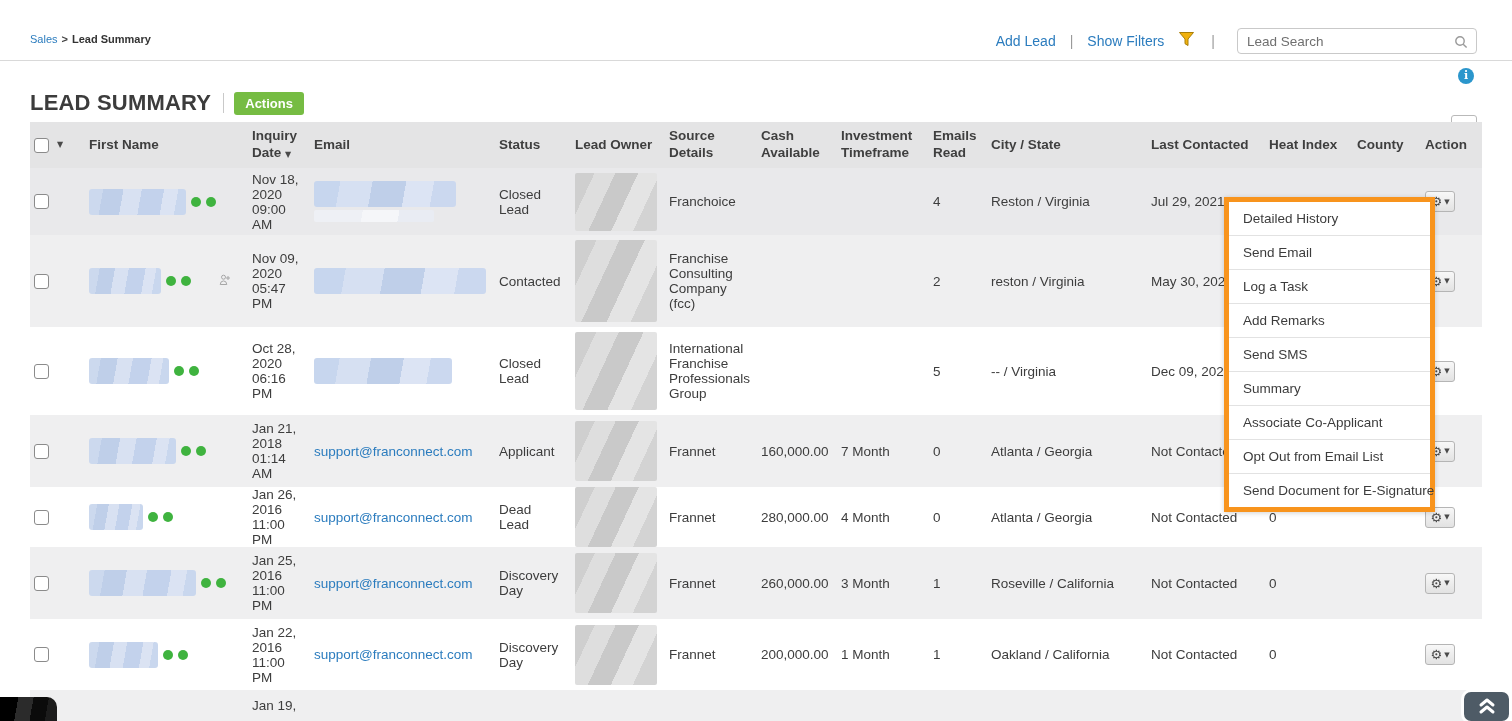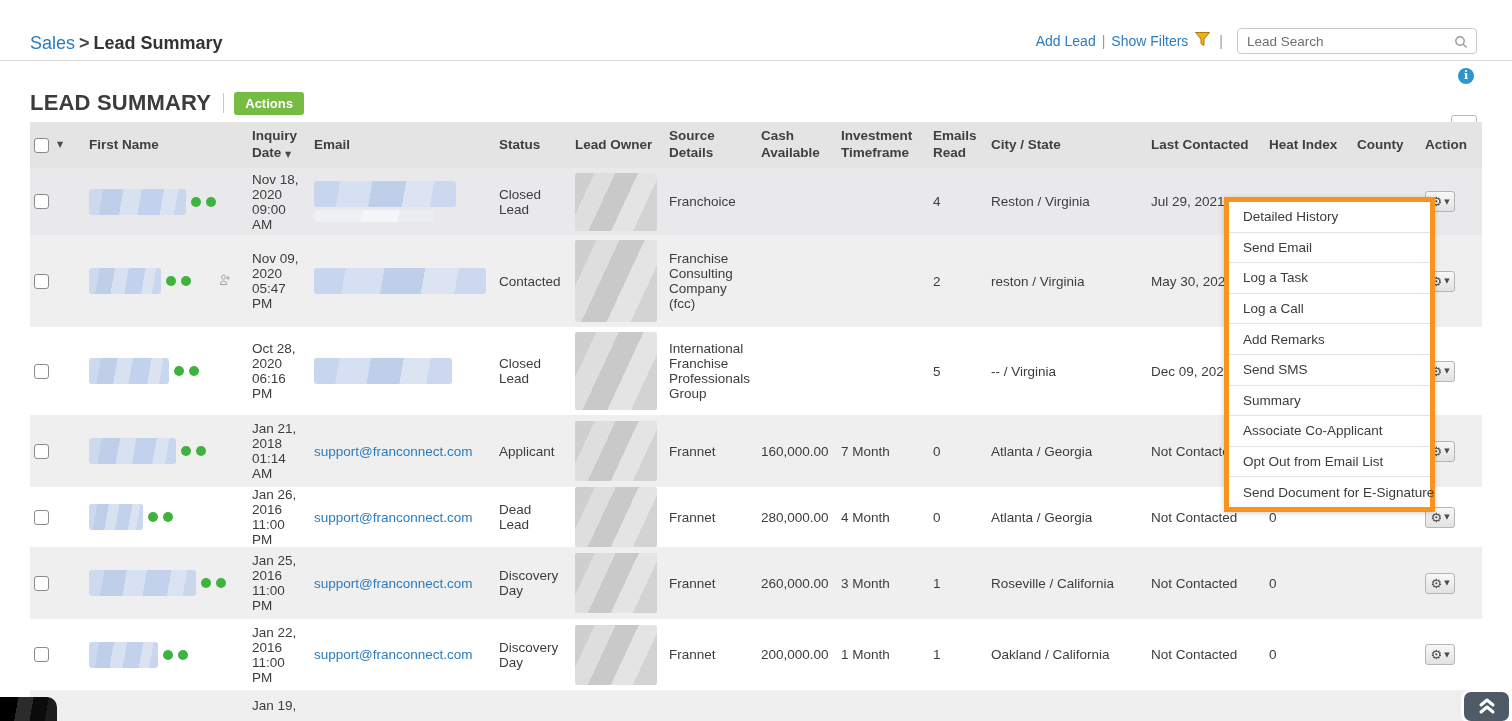--- a/index.html
+++ b/index.html
@@ -6,25 +6,25 @@
   html,body { background:#fff; }
   .screen {
     position:relative; width:1512px; height:721px; overflow:hidden;
     background:#fff; font-family:"Liberation Sans", sans-serif; color:#3d3d3d;
   }
   .abs { position:absolute; }
   a.lnk { color:#2b7cbe; text-decoration:none; cursor:pointer; }
   .sep { color:#9a9a9a; padding:0 6px; }
 
   
-  .breadcrumb { top:33px; left:30px; font-size:18px; }
+  .breadcrumb { top:33px; left:30px; font-size:11px; }
   .breadcrumb .crumb-sep { color:#444; padding:0 4px; font-weight:bold; }
   .breadcrumb .current { font-weight:bold; color:#333; }
   .topbar-rule { top:60px; left:0; width:1512px; height:1px; background:#d9d9d9; }
-  .top-actions { top:28px; right:35px; display:flex; align-items:center; font-size:14px; }
+  .top-actions { top:28px; right:35px; display:flex; align-items:center; font-size:14px;gap:8px; }
   .funnel { margin:0 2px 0 6px; }
   .searchbox { position:relative; width:240px; height:26px; border:1px solid #c9c9c9; border-radius:4px; background:#fff; margin-left:8px; }
   .searchbox input { width:100%; height:100%; border:none; outline:none; background:transparent; padding:0 28px 0 9px; font-size:13.5px; color:#555; font-family:"Liberation Sans", sans-serif; }
   .searchbox input::placeholder { color:#6f6f6f; opacity:1; }
   .searchbox svg { position:absolute; right:7px; top:5px; }
 
   
   .title-row { top:90px; left:30px; display:flex; align-items:center; }
   .page-title { font-size:22px; font-weight:bold; color:#3c3c3c; letter-spacing:.2px; }
   .title-div { width:1px; height:20px; background:#c9c9c9; margin:0 10px 0 12px; }
@@ -422,21 +422,20 @@
           <td></td>
           <td></td>
     </tr>
   </tbody>
     </table>
 
   <div class="abs ctx-menu">
     <div class="ctx-item">Detailed History</div>
     <div class="ctx-item">Send Email</div>
     <div class="ctx-item">Log a Task</div>
-    <div class="ctx-item">Log a Call</div>
     <div class="ctx-item">Add Remarks</div>
     <div class="ctx-item">Send SMS</div>
     <div class="ctx-item">Summary</div>
     <div class="ctx-item">Associate Co-Applicant</div>
     <div class="ctx-item">Opt Out from Email List</div>
     <div class="ctx-item">Send Document for E-Signature</div>
   </div>
 
   <div class="abs corner-dark"></div>
   <div class="abs scroll-top">

